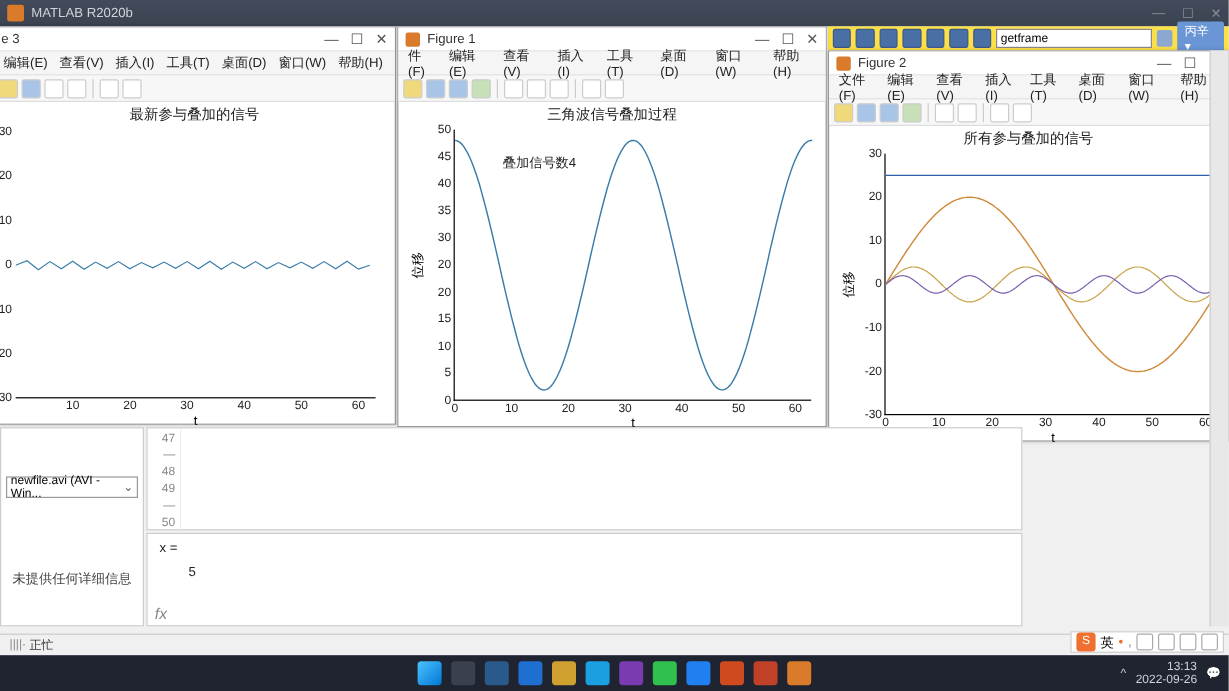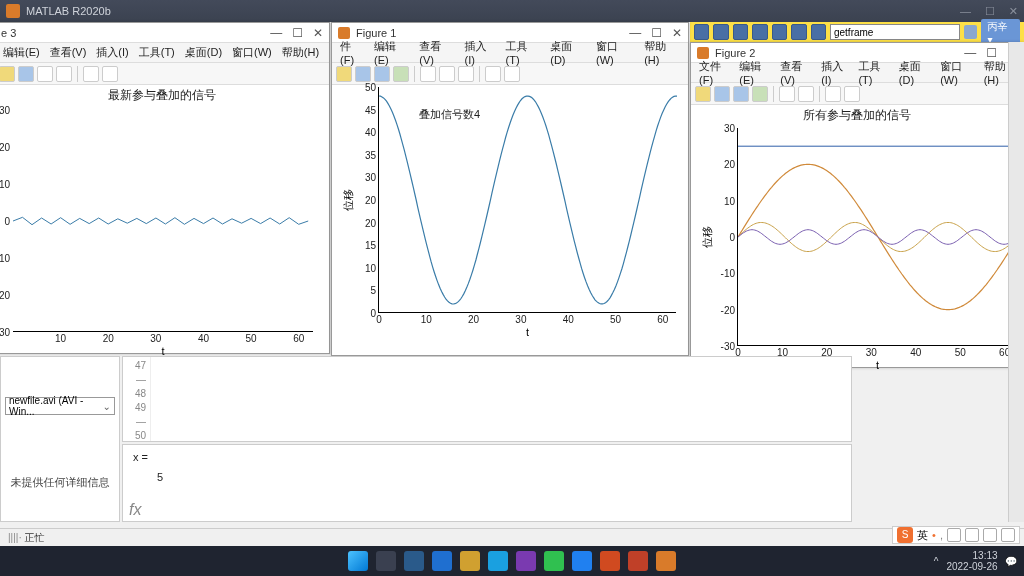--- a/index.html
+++ b/index.html
@@ -30,21 +30,21 @@
   .xlabel { position:absolute; left:50%; top:calc(100% + 14px); transform:translateX(-50%); font-size:11px; }
   .ylabel { position:absolute; right:calc(100% + 20px); top:50%; transform:translateY(-50%) rotate(-90deg); font-size:11px; white-space:nowrap; }
   .editor { position:absolute; left:122px; top:356px; width:730px; height:86px; background:#fff; border:1px solid #ccc; }
   .gutter { position:absolute; left:0; top:0; width:28px; bottom:0; border-right:1px solid #eee; color:#888; font-size:10px; text-align:right; padding:2px 4px 0 0; line-height:14px; }
   .code { position:absolute; left:30px; top:2px; font-family:Consolas,monospace; font-size:11px; color:#222; line-height:14px; }
   .code .kw { color:#0e5bd8; }
   .cmdwin { position:absolute; left:122px; top:444px; width:730px; height:78px; background:#fff; border:1px solid #ccc; }
   .cmdhead { height:18px; background:#f3f3f3; border-bottom:1px solid #ddd; padding:0 6px; font-size:11px; display:flex; align-items:center; }
   .cmdhead .odot { margin-left:auto;color:#888; }
   .cmdbody { padding:6px 10px; font-family:Consolas,monospace; font-size:11px; color:#222; }
-  .fx { position:absolute; left:6px; bottom:2px; font-style:italic; color:#888; font-size:16px; }
+  .fx { position:absolute; left:6px; bottom:2px; font-style:italic; color:#888; font-size:13px; }
   .leftpanel { position:absolute; left:0; top:356px; width:120px; height:166px; background:#fff; border:1px solid #ccc; }
   .filebox { margin:40px 4px 0 4px; height:18px; border:1px solid #999; font-size:10px; padding:1px 3px; display:flex; align-items:center; }
   .filebox .dd{margin-left:auto;color:#666;}
   .noinfo { text-align:center; color:#444; font-size:11px; margin-top:60px; }
   .statusbar { position:absolute; left:0; bottom:30px; right:0; height:18px; background:#f0f0f0; border-top:1px solid #ccc; display:flex; align-items:center; padding:0 8px; font-size:10px; color:#333; }
   .statusbar .sitm { margin-left:auto; display:flex; gap:60px; }
   .taskbar { position:absolute; left:0; bottom:0; right:0; height:30px; background:#1f2430; display:flex; align-items:center; justify-content:center; gap:8px; }
   .taskbar .ticn { width:20px; height:20px; border-radius:3px; }
   .taskbar .tray { position:absolute; right:6px; color:#cfd3da; font-size:10px; display:flex; align-items:center; gap:8px; }
   .taskbar .tray .clock { text-align:right; line-height:11px; }
@@ -157,20 +157,21 @@
     <div class="tbtn b"></div>
     <div class="tbtn g"></div>
     <div class="sep"></div>
     <div class="tbtn"></div>
     <div class="tbtn"></div>
     <div class="tbtn"></div>
     <div class="sep"></div>
     <div class="tbtn"></div>
     <div class="tbtn"></div>
   </div>
+  <div class="plottitle">三角波信号叠加过程</div>
   <div class="plot" style="height:252px;">
     <div class="axes" id="ax1" style="left:46px; top:2px; width:298px; height:226px;">
       <svg width="298" height="226">
           <path id="p1" fill="none" stroke="#3a7ca8" stroke-width="1.2" d="M0.0 9.0 L1.5 9.2 L3.0 9.9 L4.5 10.9 L6.0 12.3 L7.5 14.2 L8.9 16.4 L10.4 19.0 L11.9 22.0 L13.4 25.3 L14.9 29.0 L16.4 33.0 L17.9 37.4 L19.4 42.0 L20.9 47.0 L22.3 52.1 L23.8 57.6 L25.3 63.2 L26.8 69.1 L28.3 75.1 L29.8 81.3 L31.3 87.6 L32.8 94.0 L34.3 100.4 L35.8 107.0 L37.3 113.5 L38.7 120.1 L40.2 126.6 L41.7 133.1 L43.2 139.4 L44.7 145.7 L46.2 151.9 L47.7 157.9 L49.2 163.7 L50.7 169.3 L52.1 174.7 L53.6 179.8 L55.1 184.7 L56.6 189.3 L58.1 193.6 L59.6 197.6 L61.1 201.2 L62.6 204.5 L64.1 207.4 L65.6 210.0 L67.0 212.2 L68.5 213.9 L70.0 215.3 L71.5 216.3 L73.0 216.8 L74.5 217.0 L76.0 216.7 L77.5 216.0 L79.0 214.9 L80.5 213.4 L82.0 211.5 L83.4 209.2 L84.9 206.6 L86.4 203.5 L87.9 200.1 L89.4 196.4 L90.9 192.3 L92.4 187.9 L93.9 183.2 L95.4 178.2 L96.9 173.0 L98.3 167.5 L99.8 161.9 L101.3 156.0 L102.8 149.9 L104.3 143.7 L105.8 137.4 L107.3 131.0 L108.8 124.5 L110.3 118.0 L111.8 111.4 L113.2 104.9 L114.7 98.4 L116.2 91.9 L117.7 85.6 L119.2 79.3 L120.7 73.2 L122.2 67.2 L123.7 61.4 L125.2 55.8 L126.6 50.5 L128.1 45.4 L129.6 40.5 L131.1 36.0 L132.6 31.7 L134.1 27.8 L135.6 24.2 L137.1 21.0 L138.6 18.1 L140.1 15.6 L141.5 13.5 L143.0 11.8 L144.5 10.5 L146.0 9.6 L147.5 9.1 L149.0 9.1 L150.5 9.4 L152.0 10.1 L153.5 11.3 L155.0 12.9 L156.5 14.8 L157.9 17.2 L159.4 19.9 L160.9 23.0 L162.4 26.5 L163.9 30.3 L165.4 34.4 L166.9 38.8 L168.4 43.6 L169.9 48.6 L171.3 53.8 L172.8 59.3 L174.3 65.1 L175.8 71.0 L177.3 77.0 L178.8 83.3 L180.3 89.6 L181.8 96.0 L183.3 102.5 L184.8 109.0 L186.3 115.6 L187.7 122.1 L189.2 128.6 L190.7 135.1 L192.2 141.4 L193.7 147.7 L195.2 153.8 L196.7 159.7 L198.2 165.5 L199.7 171.0 L201.2 176.4 L202.6 181.4 L204.1 186.2 L205.6 190.7 L207.1 194.9 L208.6 198.8 L210.1 202.3 L211.6 205.5 L213.1 208.3 L214.6 210.7 L216.0 212.8 L217.5 214.4 L219.0 215.6 L220.5 216.5 L222.0 216.9 L223.5 216.9 L225.0 216.5 L226.5 215.7 L228.0 214.5 L229.5 212.8 L231.0 210.8 L232.4 208.4 L233.9 205.6 L235.4 202.5 L236.9 199.0 L238.4 195.1 L239.9 190.9 L241.4 186.4 L242.9 181.7 L244.4 176.6 L245.8 171.3 L247.3 165.8 L248.8 160.0 L250.3 154.1 L251.8 148.0 L253.3 141.7 L254.8 135.4 L256.3 129.0 L257.8 122.5 L259.3 115.9 L260.8 109.4 L262.2 102.8 L263.7 96.3 L265.2 89.9 L266.7 83.6 L268.2 77.3 L269.7 71.3 L271.2 65.3 L272.7 59.6 L274.2 54.1 L275.7 48.8 L277.1 43.8 L278.6 39.0 L280.1 34.6 L281.6 30.4 L283.1 26.6 L284.6 23.2 L286.1 20.0 L287.6 17.3 L289.1 14.9 L290.6 13.0 L292.0 11.4 L293.5 10.2 L295.0 9.4 L296.5 9.1 L298.0 9.1"></path>
         </svg>
       <div style="position:absolute;left:40px;top:20px;font-size:11px;color:#222;">叠加信号数4</div>
       <div class="ylabel">位移</div>
       <div class="xlabel">t</div>
     <div class="ytick" style="top: 0px;">50</div>
         <div class="ytick" style="top: 22.6px;">45</div>

